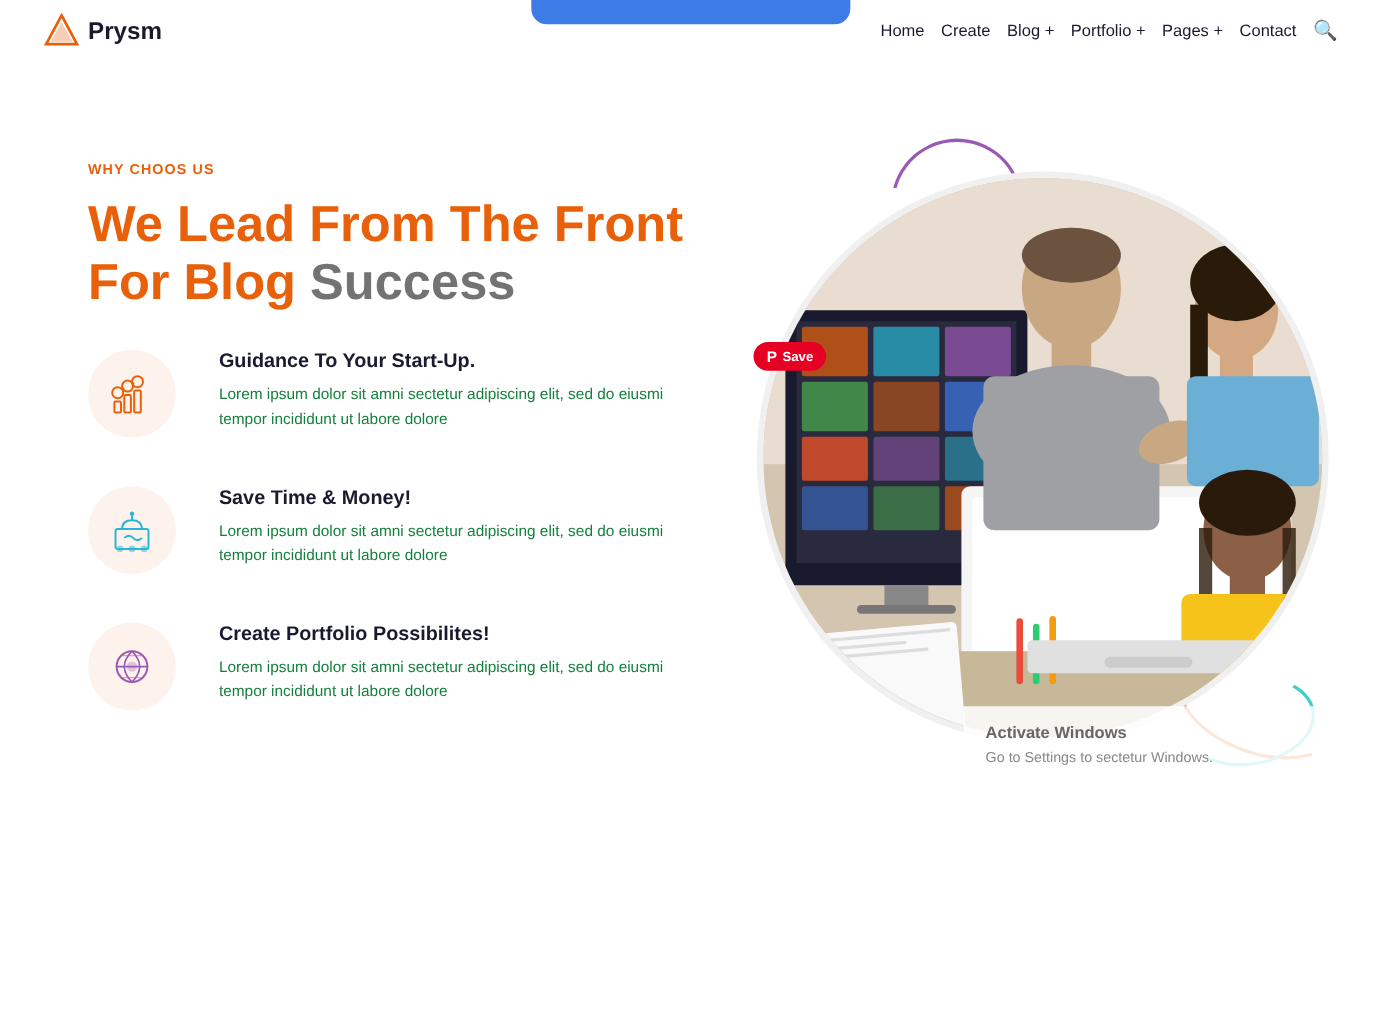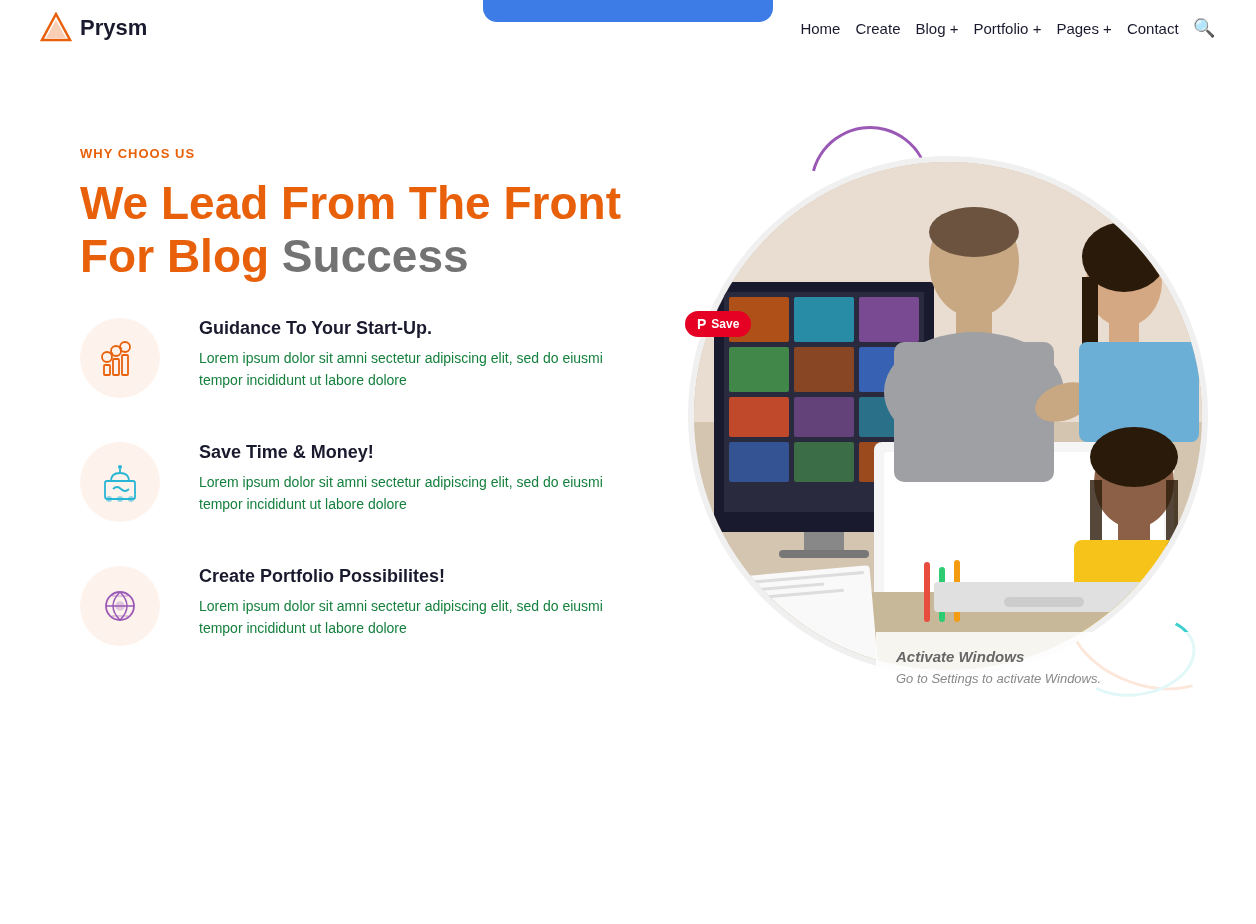--- a/index.html
+++ b/index.html
@@ -203,29 +203,28 @@
       gap: 5px;
     }
     .pinterest-p {
       font-size: 14px;
       font-weight: 900;
     }
 
     
     .windows-overlay {
       position: absolute;
-      bottom: 14px;
+      bottom: 4px;
       right: 0;
       width: 340px;
       padding: 14px 20px;
       background: rgba(255,255,255,0.85);
       color: #888;
       font-size: 13px;
       line-height: 1.5;
-      font-style: italic;
     }
     .windows-overlay .title {
       font-size: 15px;
       font-weight: 600;
       color: #666;
     }
 
   </style>
 </head>
 <body>
@@ -401,17 +400,17 @@
 
         <rect x="20" y="410" width="160" height="100" rx="4" fill="#f9f9f9" transform="rotate(-5 100 460)"></rect>
         <rect x="30" y="415" width="140" height="3" fill="#ddd" transform="rotate(-5 100 416)"></rect>
         <rect x="30" y="423" width="100" height="3" fill="#ddd" transform="rotate(-5 100 424)"></rect>
         <rect x="30" y="431" width="120" height="3" fill="#ddd" transform="rotate(-5 100 432)"></rect>
       </svg>
     </div>
 
     <div class="windows-overlay">
       <div class="title">Activate Windows</div>
-      <div>Go to Settings to activate Windows.</div>
+      <div>Go to Settings to sectetur Windows.</div>
     </div>
   </div>
 
 </div>
 
 </body></html>

